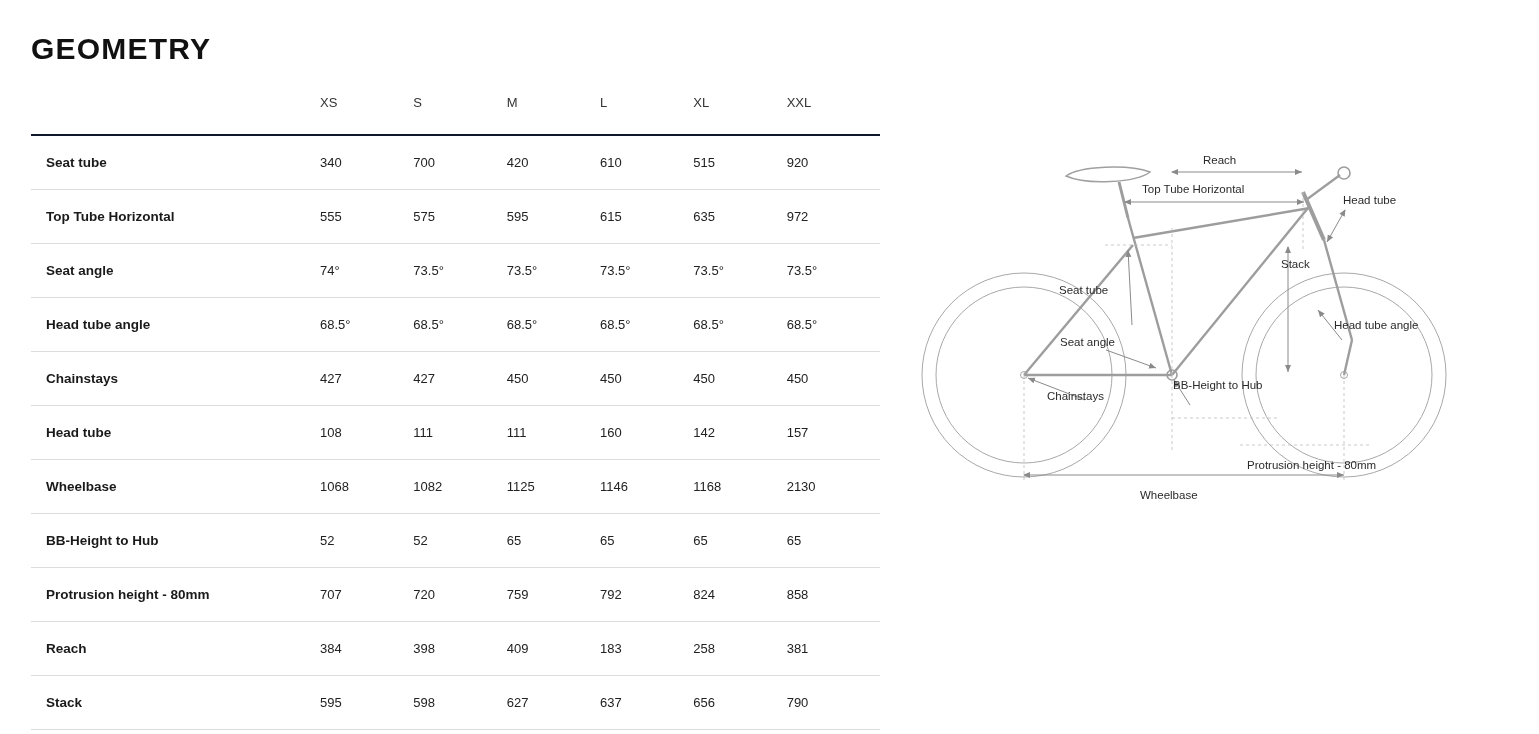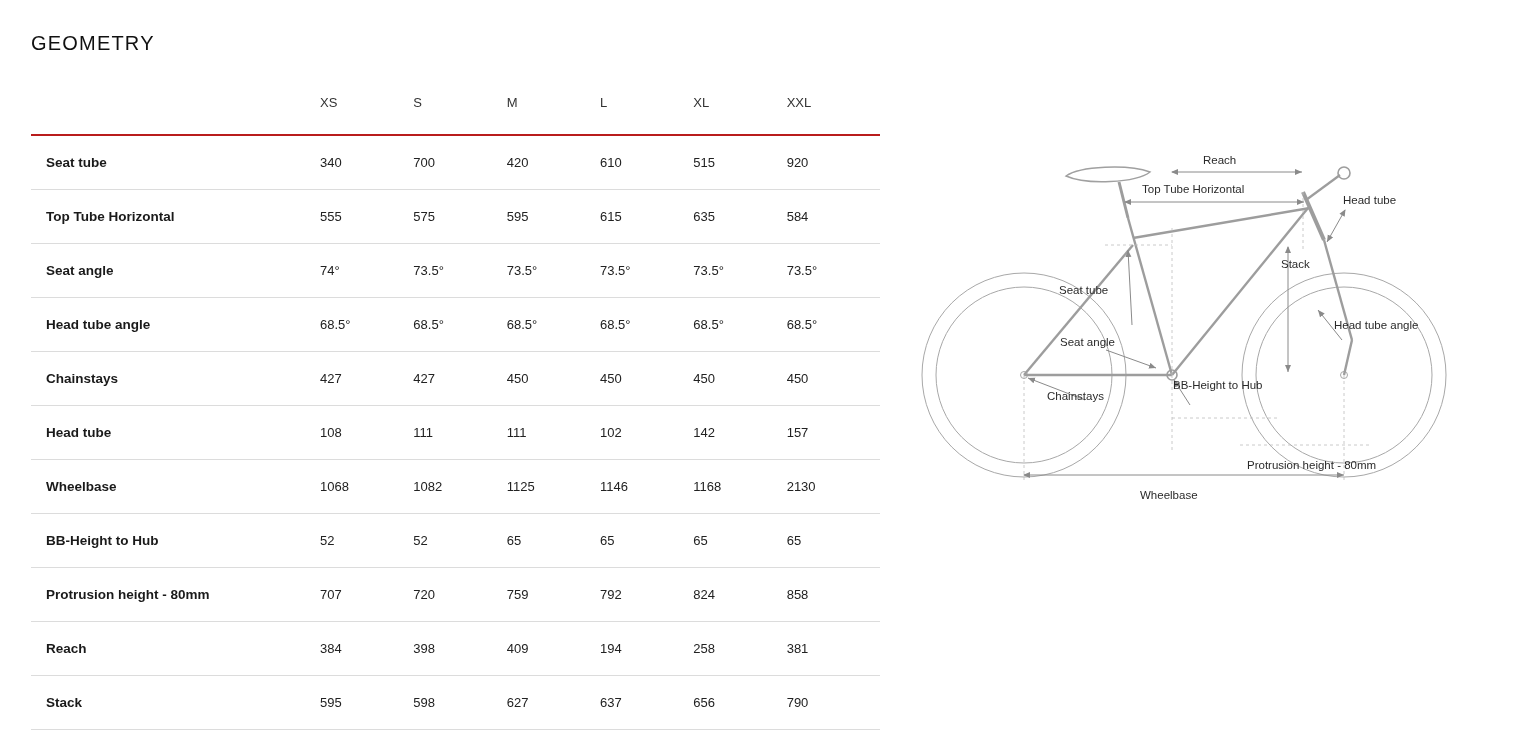--- a/index.html
+++ b/index.html
@@ -18,22 +18,22 @@
     position: relative;
     width: 1539px;
     height: 734px;
   }
 
   
   .title {
     position: absolute;
     left: 31px;
     top: 32px;
-    font-size: 20px;
-    font-weight: normal;
+    font-size: 30px;
+    font-weight: bold;
     letter-spacing: 1.2px;
     color: #111111;
   }
 
   
   .geo-table-wrap {
     position: absolute;
     left: 31px;
     top: 86px;
     width: 849px;
@@ -48,21 +48,21 @@
     font-size: 13px;
     color: #222222;
     padding: 0;
     height: 53px;
     vertical-align: middle;
   }
   table.geo thead th {
     height: 39px;
     font-weight: normal;
     color: #333333;
-    border-bottom: 2px solid #b91c1c;
+    border-bottom: 2px solid #0f172a;
     vertical-align: top;
     padding-top: 9px;
   }
   table.geo tbody tr {
     border-bottom: 1px solid #dcdcdc;
   }
   table.geo tbody td.rowlabel {
     font-weight: bold;
     color: #1a1a1a;
     font-size: 13.5px;
@@ -126,21 +126,21 @@
           <td class="val">515</td>
           <td class="val">920</td>
         </tr>
         <tr>
           <td class="rowlabel">Top Tube Horizontal</td>
           <td class="val">555</td>
           <td class="val">575</td>
           <td class="val">595</td>
           <td class="val">615</td>
           <td class="val">635</td>
-          <td class="val">584</td>
+          <td class="val">972</td>
         </tr>
         <tr>
           <td class="rowlabel">Seat angle</td>
           <td class="val">74°</td>
           <td class="val">73.5°</td>
           <td class="val">73.5°</td>
           <td class="val">73.5°</td>
           <td class="val">73.5°</td>
           <td class="val">73.5°</td>
         </tr>
@@ -160,21 +160,21 @@
           <td class="val">450</td>
           <td class="val">450</td>
           <td class="val">450</td>
           <td class="val">450</td>
         </tr>
         <tr>
           <td class="rowlabel">Head tube</td>
           <td class="val">108</td>
           <td class="val">111</td>
           <td class="val">111</td>
-          <td class="val">102</td>
+          <td class="val">160</td>
           <td class="val">142</td>
           <td class="val">157</td>
         </tr>
         <tr>
           <td class="rowlabel">Wheelbase</td>
           <td class="val">1068</td>
           <td class="val">1082</td>
           <td class="val">1125</td>
           <td class="val">1146</td>
           <td class="val">1168</td>
@@ -196,21 +196,21 @@
           <td class="val">759</td>
           <td class="val">792</td>
           <td class="val">824</td>
           <td class="val">858</td>
         </tr>
         <tr>
           <td class="rowlabel">Reach</td>
           <td class="val">384</td>
           <td class="val">398</td>
           <td class="val">409</td>
-          <td class="val">194</td>
+          <td class="val">183</td>
           <td class="val">258</td>
           <td class="val">381</td>
         </tr>
         <tr>
           <td class="rowlabel">Stack</td>
           <td class="val">595</td>
           <td class="val">598</td>
           <td class="val">627</td>
           <td class="val">637</td>
           <td class="val">656</td>

